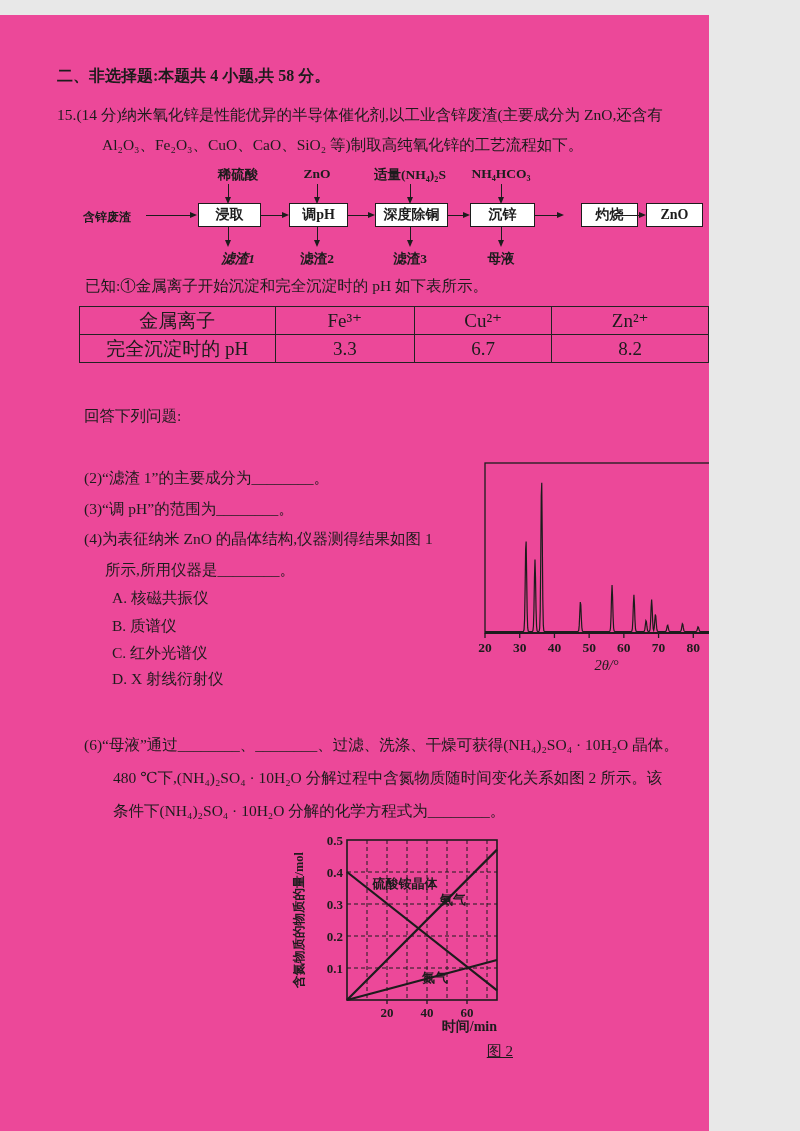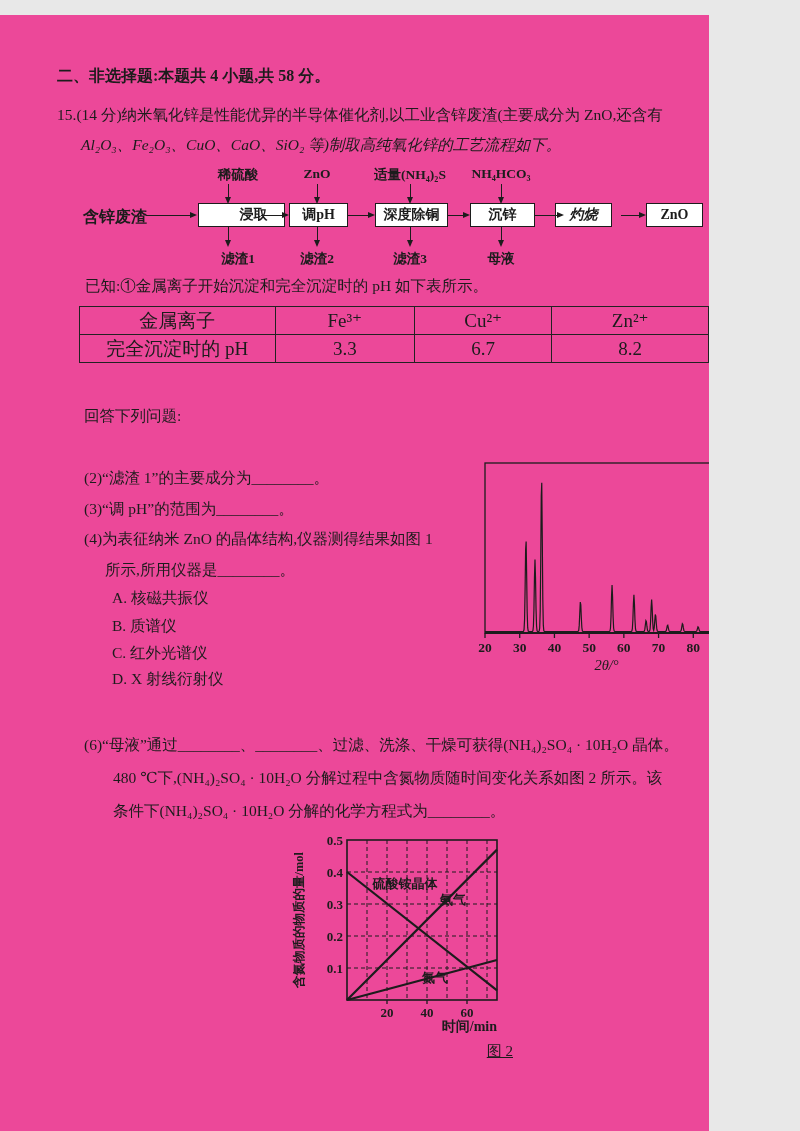--- a/index.html
+++ b/index.html
@@ -26,55 +26,55 @@
   .caption{text-align:right;font-size:15px;margin-top:1px;text-decoration:underline;}
   svg text{font-family:"Liberation Serif","DejaVu Serif",serif;}
 </style>
 </head>
 <body>
 
 <div class="page">
 
   <div class="t bold" style="left:57px;top:51px;font-size:16px;">二、非选择题:本题共 4 小题,共 58 分。</div>
   <div class="t" style="left:57px;top:90px;">15.(14 分)纳米氧化锌是性能优异的半导体催化剂,以工业含锌废渣(主要成分为 ZnO,还含有</div>
-  <div class="t" style="left:81px;top:120px;font-style:italic;">Al₂O₃、Fe₂O₃、CuO、CaO、SiO₂ 等)制取高纯氧化锌的工艺流程如下。</div>
+  <div class="t" style="left:102px;top:120px;">Al₂O₃、Fe₂O₃、CuO、CaO、SiO₂ 等)制取高纯氧化锌的工艺流程如下。</div>
 
   <div class="flow">
-    <div class="t" style="left:28px;top:44px;font-size:16px;font-weight:600;">含锌废渣</div>
+    <div class="t" style="left:28px;top:44px;font-size:12px;font-weight:600;">含锌废渣</div>
     <div class="ha" style="left:91px;top:52px;width:44px;"></div>
 
     <div class="flab" style="left:113px;top:3px;">稀硫酸</div>
     <div class="flab" style="left:192px;top:3px;">ZnO</div>
     <div class="flab" style="left:285px;top:3px;">适量(NH₄)₂S</div>
     <div class="flab" style="left:376px;top:3px;">NH₄HCO₃</div>
 
     <div class="va" style="left:173px;top:21px;height:13px;"></div>
     <div class="va" style="left:262px;top:21px;height:13px;"></div>
     <div class="va" style="left:355px;top:21px;height:13px;"></div>
     <div class="va" style="left:446px;top:21px;height:13px;"></div>
 
-    <div class="fbox" style="left:143px;width:61px;padding-left:24px;">浸取</div>
+    <div class="fbox" style="left:143px;width:61px;">浸取</div>
     <div class="fbox" style="left:234px;width:57px;">调pH</div>
     <div class="fbox" style="left:320px;width:71px;">深度除铜</div>
     <div class="fbox" style="left:415px;width:63px;">沉锌</div>
-    <div class="fbox" style="left:500px;width:55px;font-style:italic;">灼烧</div>
+    <div class="fbox" style="left:526px;width:55px;">灼烧</div>
     <div class="fbox" style="left:591px;width:55px;">ZnO</div>
 
     <div class="ha" style="left:206px;top:52px;width:21px;"></div>
     <div class="ha" style="left:293px;top:52px;width:20px;"></div>
     <div class="ha" style="left:393px;top:52px;width:15px;"></div>
     <div class="ha" style="left:480px;top:52px;width:22px;"></div>
     <div class="ha" style="left:566px;top:52px;width:18px;"></div>
 
     <div class="va" style="left:173px;top:64px;height:13px;"></div>
     <div class="va" style="left:262px;top:64px;height:13px;"></div>
     <div class="va" style="left:355px;top:64px;height:13px;"></div>
     <div class="va" style="left:446px;top:64px;height:13px;"></div>
 
-    <div class="flab" style="left:113px;top:87px;">滤渣1</div>
+    <div class="flab" style="left:113px;top:87px;font-style:italic;">滤渣1</div>
     <div class="flab" style="left:192px;top:87px;">滤渣2</div>
     <div class="flab" style="left:285px;top:87px;">滤渣3</div>
     <div class="flab" style="left:376px;top:87px;">母液</div>
   </div>
 
   <div class="t" style="left:85px;top:261px;">已知:①金属离子开始沉淀和完全沉淀时的 pH 如下表所示。</div>
 
   <table class="ph">
     <tbody>
         <tr>

